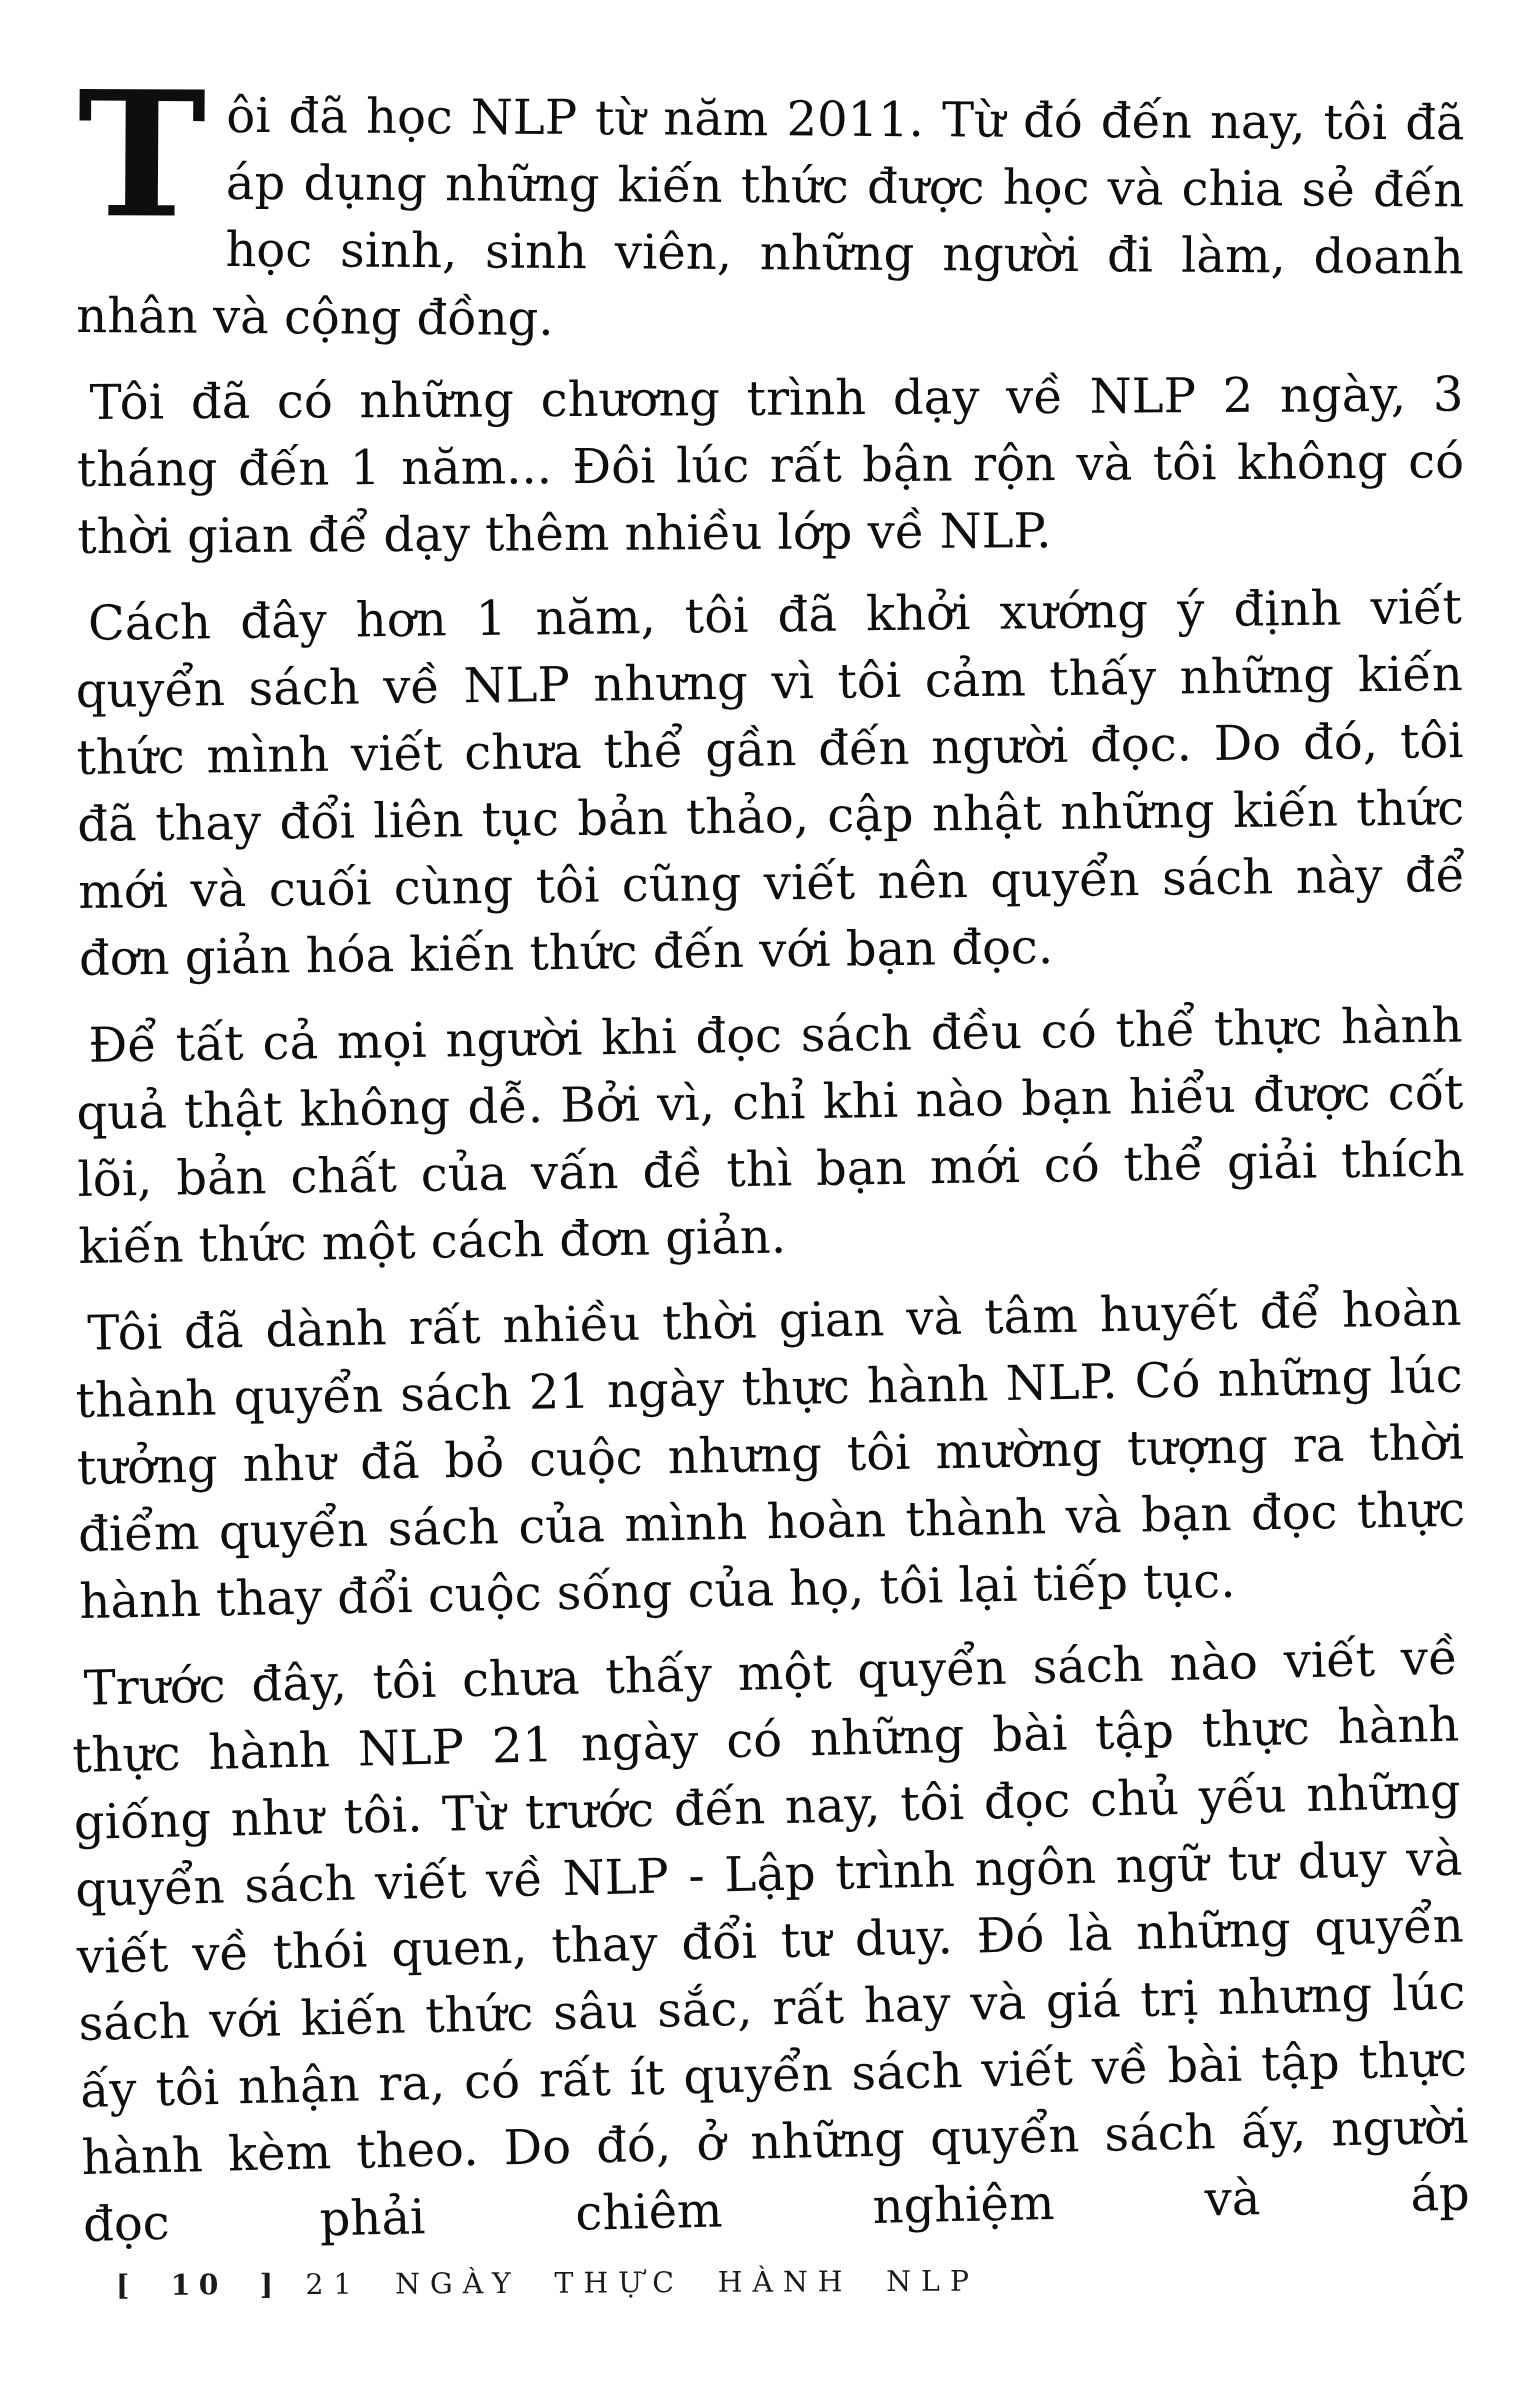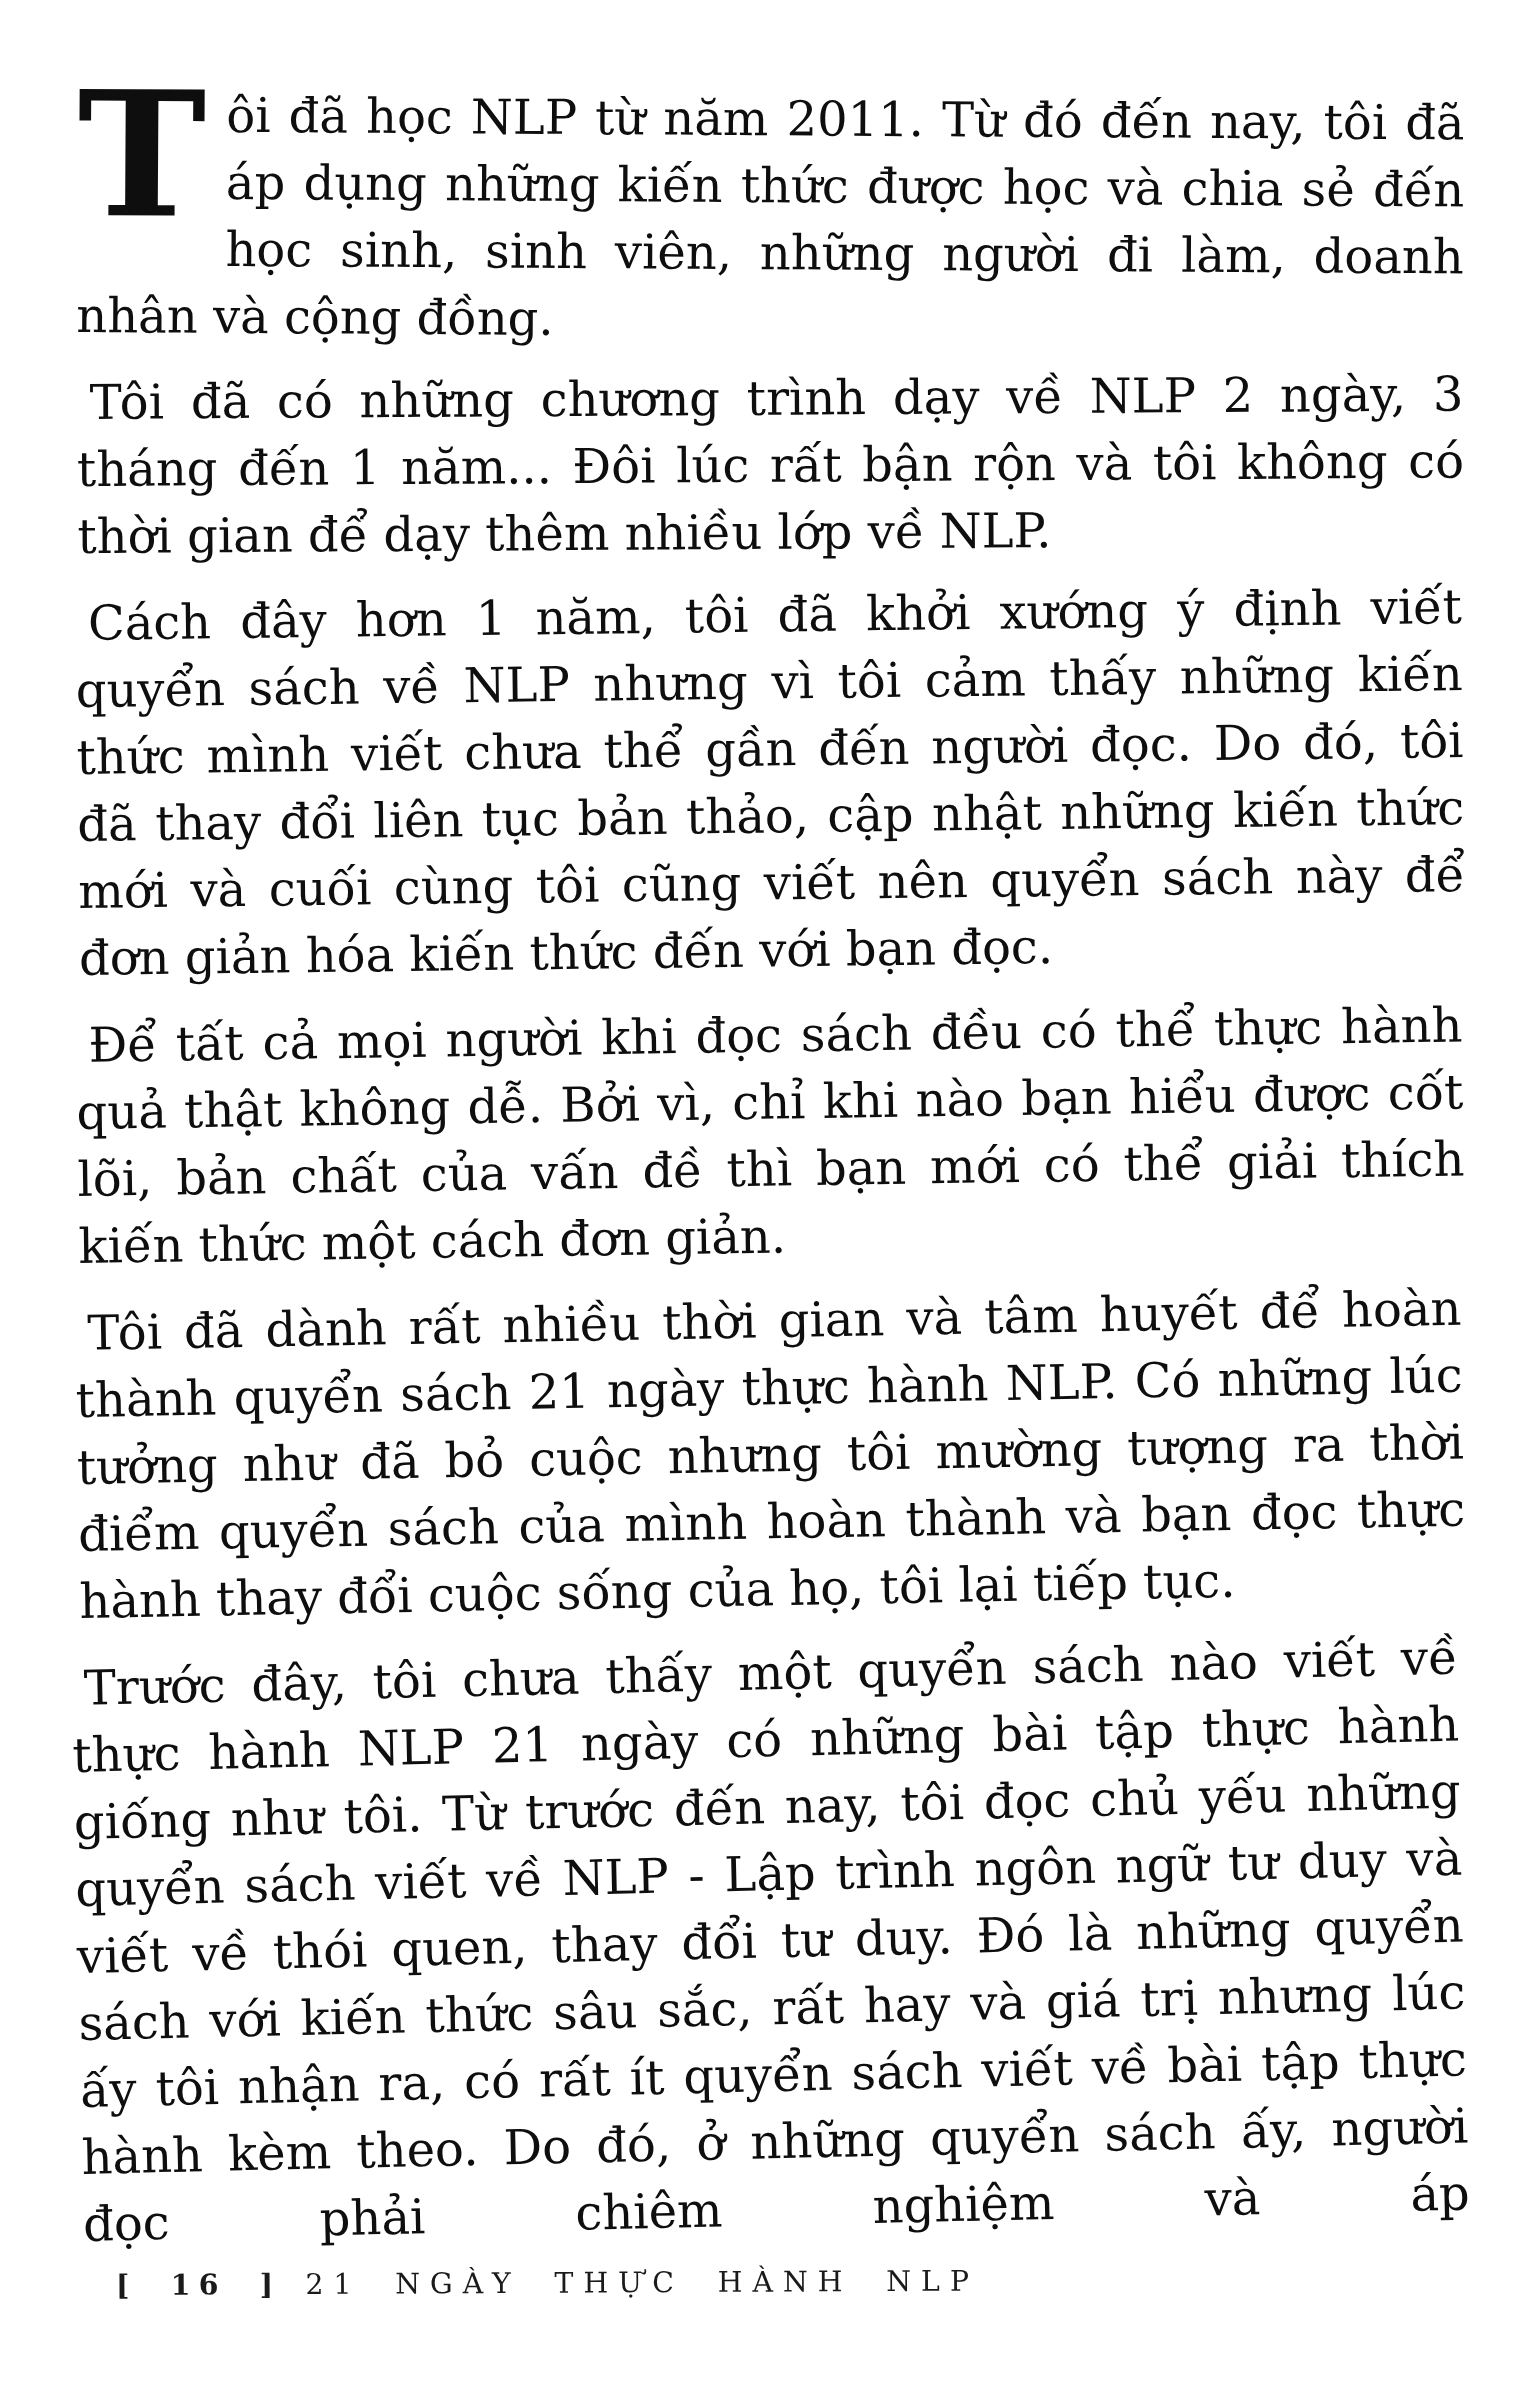--- a/index.html
+++ b/index.html
@@ -81,17 +81,17 @@
 
     <p class="body-par indent r4">Để tất cả mọi người khi đọc sách đều có thể thực hành quả thật không dễ. Bởi vì, chỉ khi nào bạn hiểu được cốt lõi, bản chất của vấn đề thì bạn mới có thể giải thích kiến thức một cách đơn giản.</p>
 
     <p class="body-par indent r5">Tôi đã dành rất nhiều thời gian và tâm huyết để hoàn thành quyển sách 21 ngày thực hành NLP. Có những lúc tưởng như đã bỏ cuộc nhưng tôi mường tượng ra thời điểm quyển sách của mình hoàn thành và bạn đọc thực hành thay đổi cuộc sống của họ, tôi lại tiếp tục.</p>
 
     <p class="body-par indent r6 cont">Trước đây, tôi chưa thấy một quyển sách nào viết về thực hành NLP 21 ngày có những bài tập thực hành giống như tôi. Từ trước đến nay, tôi đọc chủ yếu những quyển sách viết về NLP - Lập trình ngôn ngữ tư duy và viết về thói quen, thay đổi tư duy. Đó là những quyển sách với kiến thức sâu sắc, rất hay và giá trị nhưng lúc ấy tôi nhận ra, có rất ít quyển sách viết về bài tập thực hành kèm theo. Do đó, ở những quyển sách ấy, người đọc phải chiêm nghiệm và áp</p>
 
   </div>
 
   <div class="footer">
-    <span class="pagenum">[ 16 ]</span><span>21 NGÀY THỰC HÀNH NLP</span>
+    <span class="pagenum">[ 10 ]</span><span>21 NGÀY THỰC HÀNH NLP</span>
   </div>
 
 </div>
 
 
 </body></html>

